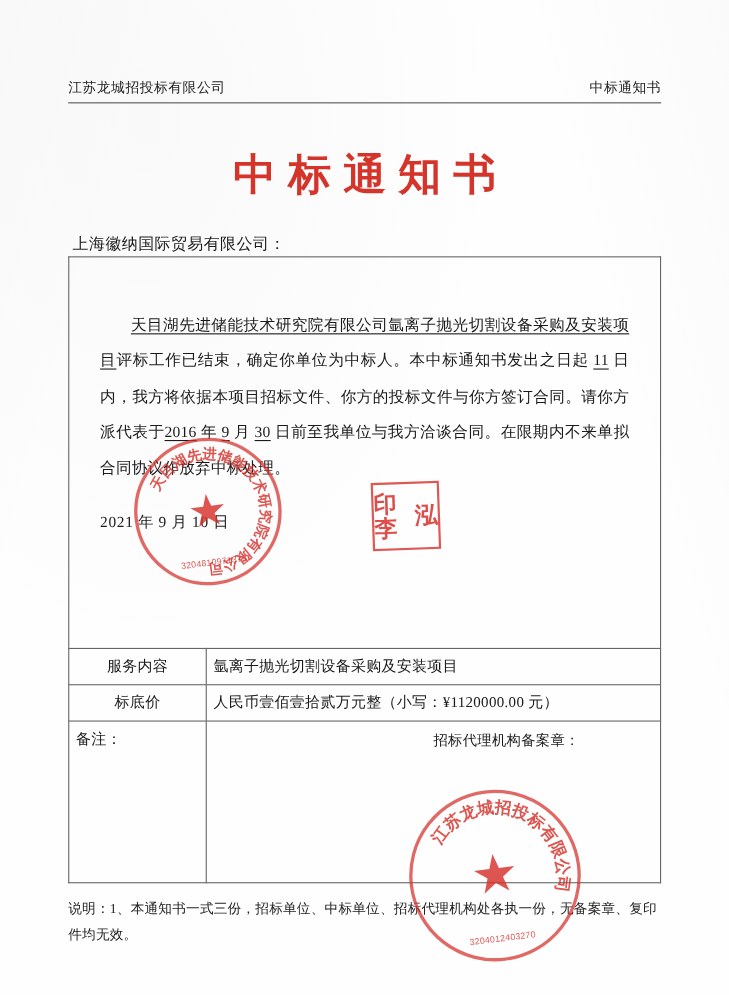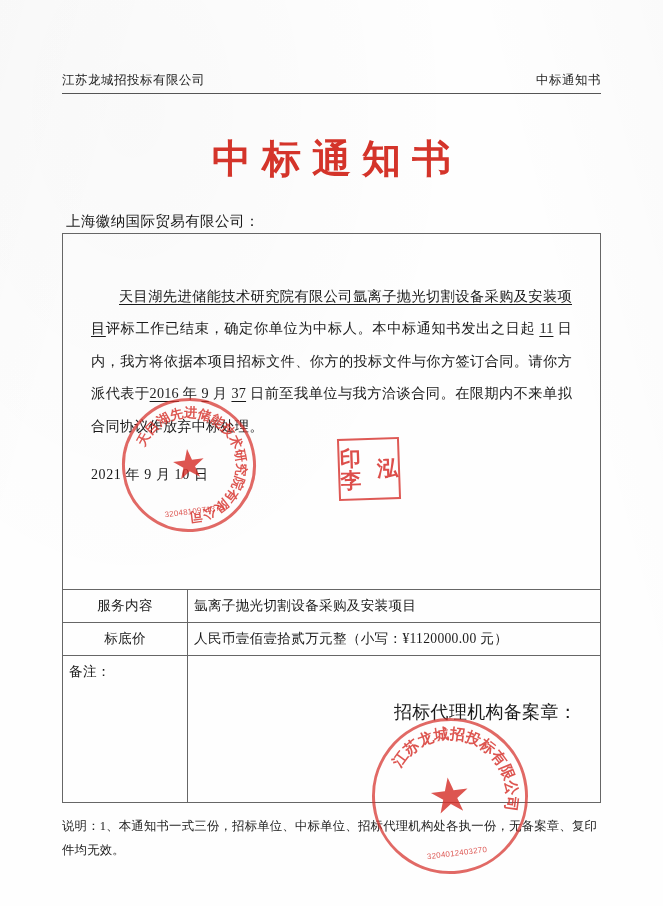--- a/index.html
+++ b/index.html
@@ -199,23 +199,22 @@
   }
   td.remark-cell {
     height: 132px;
     vertical-align: top;
     position: relative;
   }
   .agency-note {
     position: absolute;
     left: 50%;
     top: 8px;
-    font-size: 18px;
+    font-size: 13px;
     letter-spacing: 0.3px;
-    margin-top: 36px;
   }
 
   
   .footer-note {
     font-size: 12.4px;
     line-height: 1.9;
     margin-top: 12px;
     letter-spacing: 0.2px;
     color: #222;
   }
@@ -230,21 +229,21 @@
       <span>江苏龙城招投标有限公司</span>
       <span>中标通知书</span>
     </div>
 
     <div class="doc-title">中标通知书</div>
 
     <div class="addressee">上海徽纳国际贸易有限公司：</div>
 
     <div class="body-box">
       <p class="para">
-        <span class="u">天目湖先进储能技术研究院有限公司氩离子抛光切割设备采购及安装项目</span><span>评标工作已结束，确定你单位为中标人。本中标通知书发出之日起</span>&nbsp;<span class="u">11</span>&nbsp;<span>日内，我方将依据本项目招标文件、你方的投标文件与你方签订合同。请你方派代表于</span><span class="u">2016</span>&nbsp;<span>年</span>&nbsp;<span class="u">9</span>&nbsp;<span>月</span>&nbsp;<span class="u">37</span>&nbsp;<span>日</span><span>前至我单位与我方洽谈合同。在限期内不来单拟合同协议作放弃中标处理。</span>
+        <span class="u">天目湖先进储能技术研究院有限公司氩离子抛光切割设备采购及安装项目</span><span>评标工作已结束，确定你单位为中标人。本中标通知书发出之日起</span>&nbsp;<span class="u">11</span>&nbsp;<span>日内，我方将依据本项目招标文件、你方的投标文件与你方签订合同。请你方派代表于</span><span class="u">2016</span>&nbsp;<span>年</span>&nbsp;<span class="u">9</span>&nbsp;<span>月</span>&nbsp;<span class="u">30</span>&nbsp;<span>日</span><span>前至我单位与我方洽谈合同。在限期内不来单拟合同协议作放弃中标处理。</span>
       </p>
 
 
       <div class="date-line">2021 年 9 月 10 日</div>
     </div>
 
     <table class="info">
       <tbody>
         <tr>
           <td class="label">服务内容</td>

